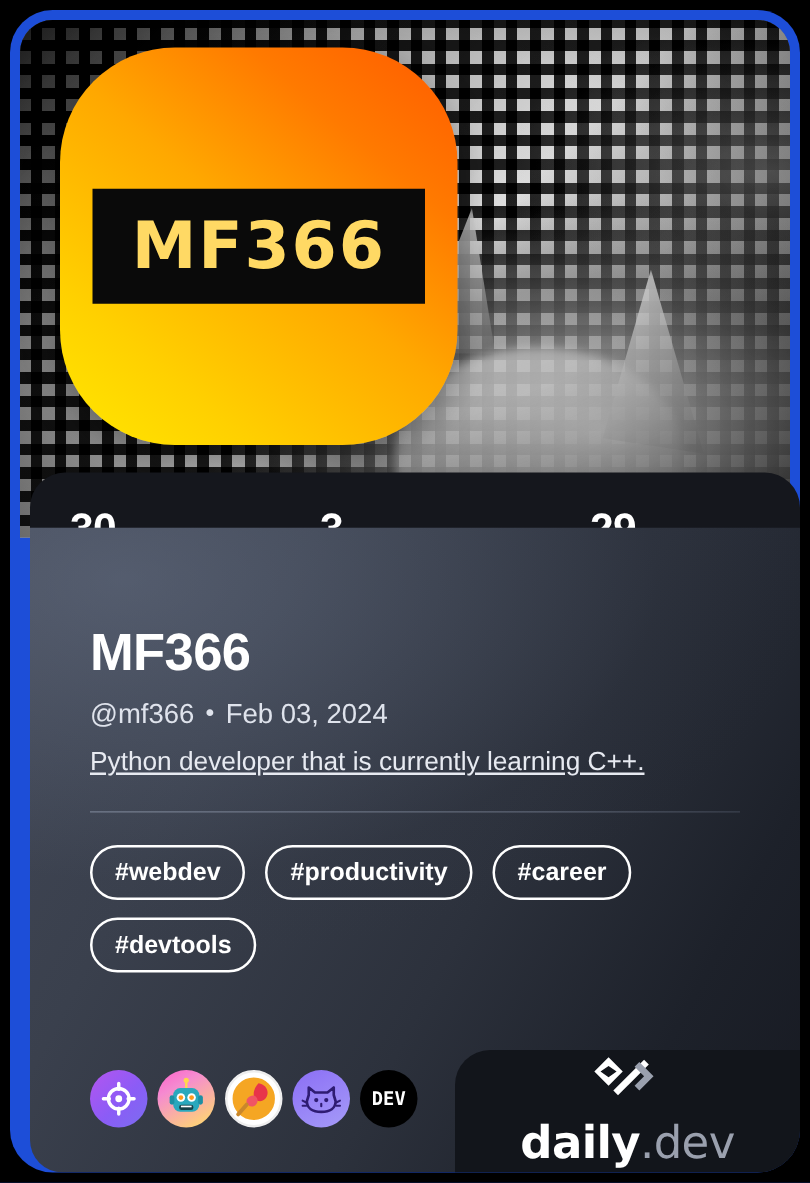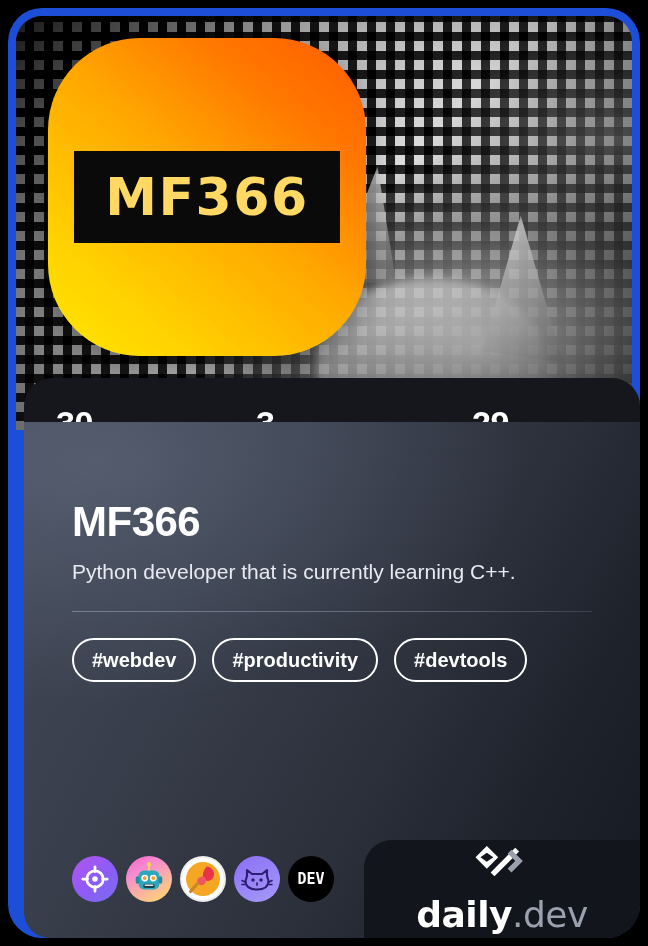--- a/index.html
+++ b/index.html
@@ -182,20 +182,21 @@
     display: flex;
     align-items: center;
     gap: 9px;
   }
   .handle-sep { color: #dfe3ec; font-size: 20px; }
   .bio {
     margin-top: 12px;
     color: #e7eaf1;
     font-size: 21px;
     line-height: 27px;
+    text-decoration: underline;
   }
 
   .divider {
     margin-top: 26px;
     height: 1px;
     width: 100%;
     background: linear-gradient(90deg, rgba(160,170,190,0.55) 0%, rgba(150,160,182,0.45) 70%, rgba(120,130,152,0.30) 100%);
   }
 
   .tags {
@@ -328,28 +329,34 @@
           <span class="stat-label">Posts read</span>
         </div>
       </div>
 
     </div>
 
     <div class="body">
 
       <div class="display-name">MF366</div>
 
+      <div class="handle-row">
+        <span>@mf366</span>
+        <span class="handle-sep">•</span>
+        <span>Feb 03, 2024</span>
+      </div>
 
       <div class="bio">Python developer that is currently learning C++.</div>
 
       <div class="divider"></div>
 
       <div class="tags">
         <span class="tag">#webdev</span>
         <span class="tag">#productivity</span>
+        <span class="tag">#career</span>
         <span class="tag">#devtools</span>
       </div>
 
       <div class="badges">
 
         <div class="badge badge-target">
           <svg width="30" height="30" viewBox="0 0 24 24">
             <circle cx="12" cy="12" r="6.6" fill="none" stroke="#ffffff" stroke-width="2.2"></circle>
             <circle cx="12" cy="12" r="2.2" fill="#ffffff"></circle>
             <path d="M12 2.2 V6 M12 18 V21.8 M2.2 12 H6 M18 12 H21.8" stroke="#ffffff" stroke-width="2.2" stroke-linecap="round"></path>

